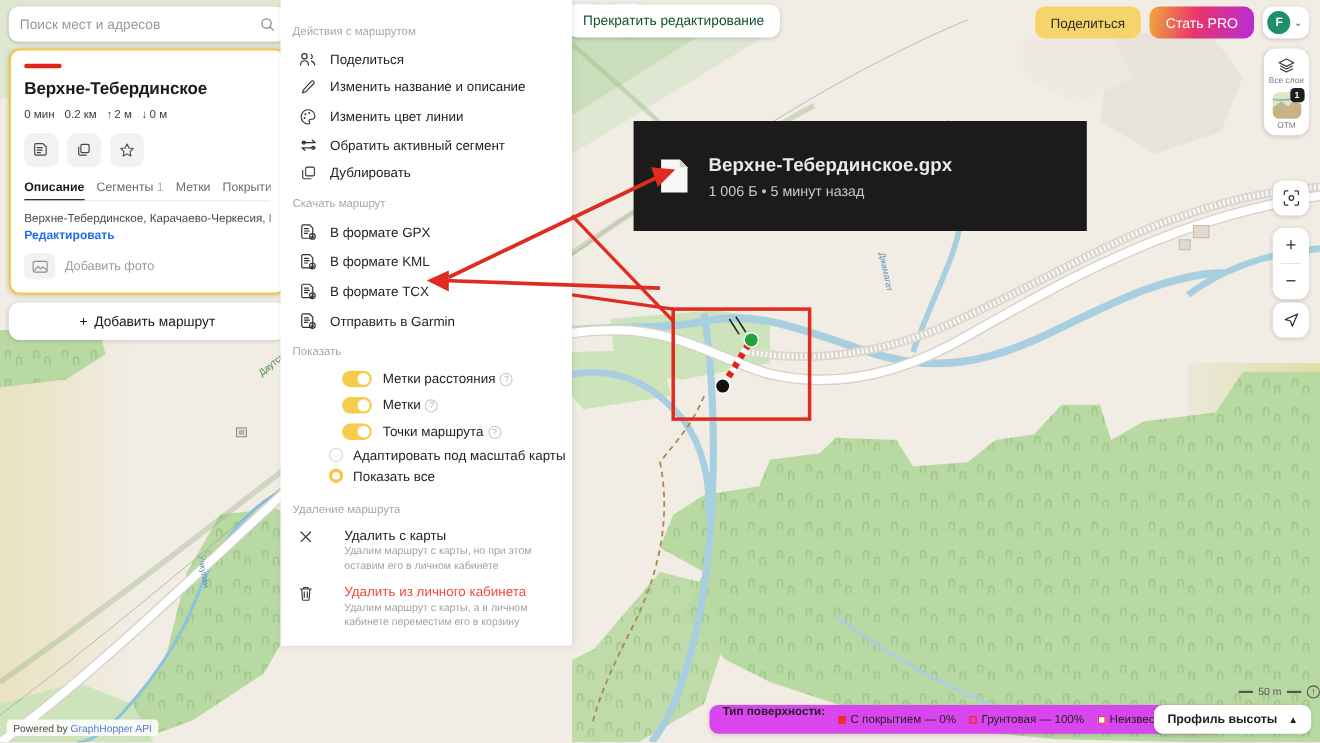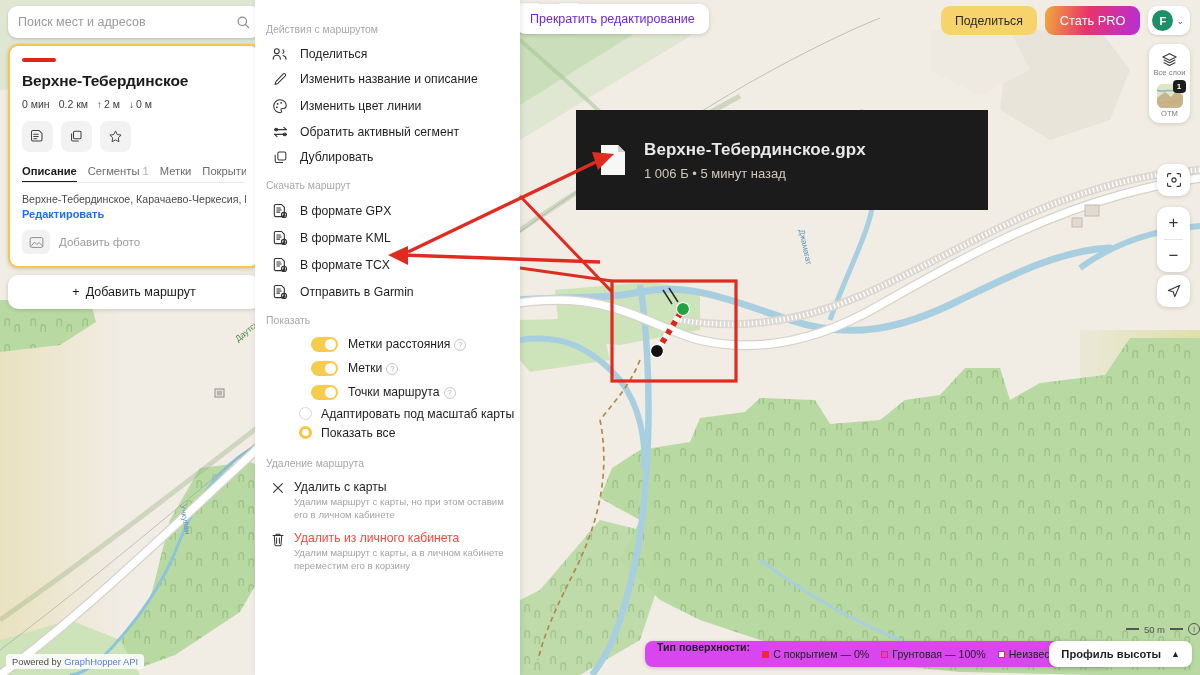--- a/index.html
+++ b/index.html
@@ -62,21 +62,21 @@
   .add-photo span { font-size: 11.5px; color: #9b9b9b; }
 
   .add-route-btn {
     margin-top: 7px; height: 34px; background: #fff; border-radius: 10px;
     display: flex; align-items: center; justify-content: center; gap: 6px;
     font-size: 12.5px; color: #1a1a1a; box-shadow: 0 1px 4px rgba(0,0,0,.16);
   }
 
   
   .menu {
-    position: absolute; left: 255px; top: 0; width: 265px; height: 675px;
+    position: absolute; left: 255px; top: 0; width: 265px; height: 587px;
     background: #fff; z-index: 60; box-shadow: 1px 0 6px rgba(0,0,0,.10);
     padding: 14px 0 0 0; overflow: hidden;
   }
   .menu-head {
     font-size: 10.4px; color: #a8a8a8; padding: 10px 0 6px 11px;
   }
   .mi { display: flex; align-items: center; gap: 11px; padding: 5.5px 0 5.5px 16px; }
   .mi .gl { width: 18px; display: flex; align-items: center; justify-content: center; flex: none; }
   .mi .lbl { font-size: 12.2px; color: #1f1f1f; }
 
@@ -93,41 +93,41 @@
   .qmark {
     width: 12px; height: 12px; border-radius: 50%; border: 1px solid #c8c8c8;
     color: #b0b0b0; font-size: 8px; display: inline-flex; align-items: center;
     justify-content: center; margin-left: 4px; vertical-align: 1px;
   }
   .radio-row { display: flex; align-items: center; gap: 9px; padding: 2.5px 0 2.5px 44px; }
   .radio { width: 13px; height: 13px; border-radius: 50%; border: 1.5px solid #d6d6d6; flex: none; }
   .radio.on { border: 3.5px solid #f7c544; background: #fff; }
   .radio-row .lbl { font-size: 12.2px; color: #1f1f1f; }
 
-  .del-item { display: flex; gap: 5px; padding: 5px 14px 5px 16px; }
+  .del-item { display: flex; gap: 24px; padding: 5px 14px 5px 16px; }
   .del-item .gl { width: 18px; flex: none; padding-top: 1px; }
   .del-title { font-size: 12.2px; color: #1f1f1f; }
   .del-title.danger { color: #f04a3f; }
   .del-sub { font-size: 9.6px; color: #a3a3a3; line-height: 1.32; margin-top: 2px; }
 
   
   .toolbar {
     position: absolute; left: 268px; top: 3px; display: flex; gap: 6px; z-index: 30;
   }
   .tb {
     height: 29px; min-width: 34px; background: #fff; border-radius: 9px;
     display: flex; align-items: center; justify-content: center;
     box-shadow: 0 1px 3px rgba(0,0,0,.16); padding: 0 7px;
   }
   .tb.wide { min-width: 56px; }
   .tb.amber { background: #f7cb4c; }
   .stop-edit {
     position: absolute; left: 516px; top: 4px; height: 30px; z-index: 30;
     background: #fff; border-radius: 9px; display: flex; align-items: center;
-    padding: 8px 14px; font-size: 12.5px; color: #6d28d9;
+    padding: 8px 14px; font-size: 12.5px; color: #14532d;
     box-shadow: 0 1px 4px rgba(0,0,0,.16);
   }
 
   
   .top-right { position: absolute; right: 10px; top: 6px; display: flex; gap: 8px; align-items: center; z-index: 35; }
   .btn-share {
     height: 29px; background: #f7d46b; border-radius: 9px; display: flex;
     align-items: center; padding: 0 14px; font-size: 12.3px; color: #2b2b2b;
   }
   .btn-pro {

